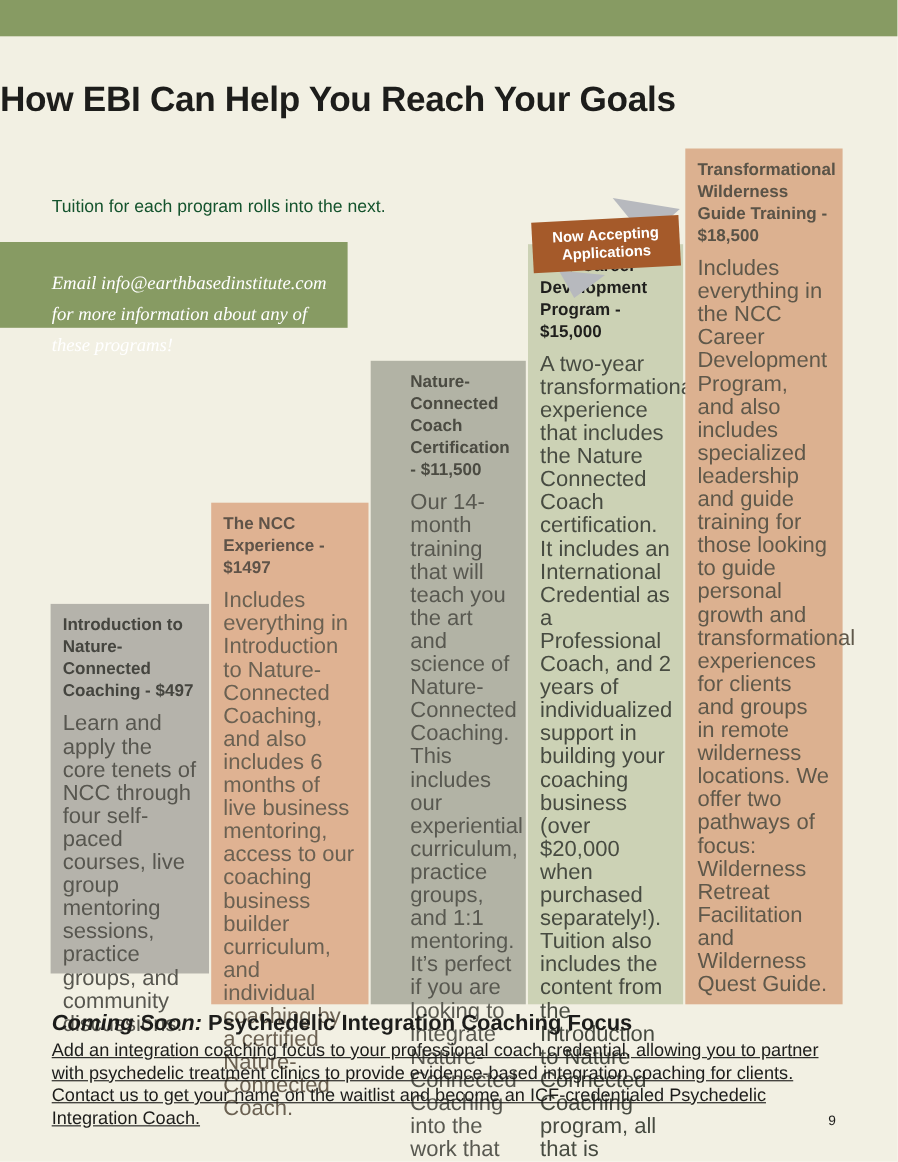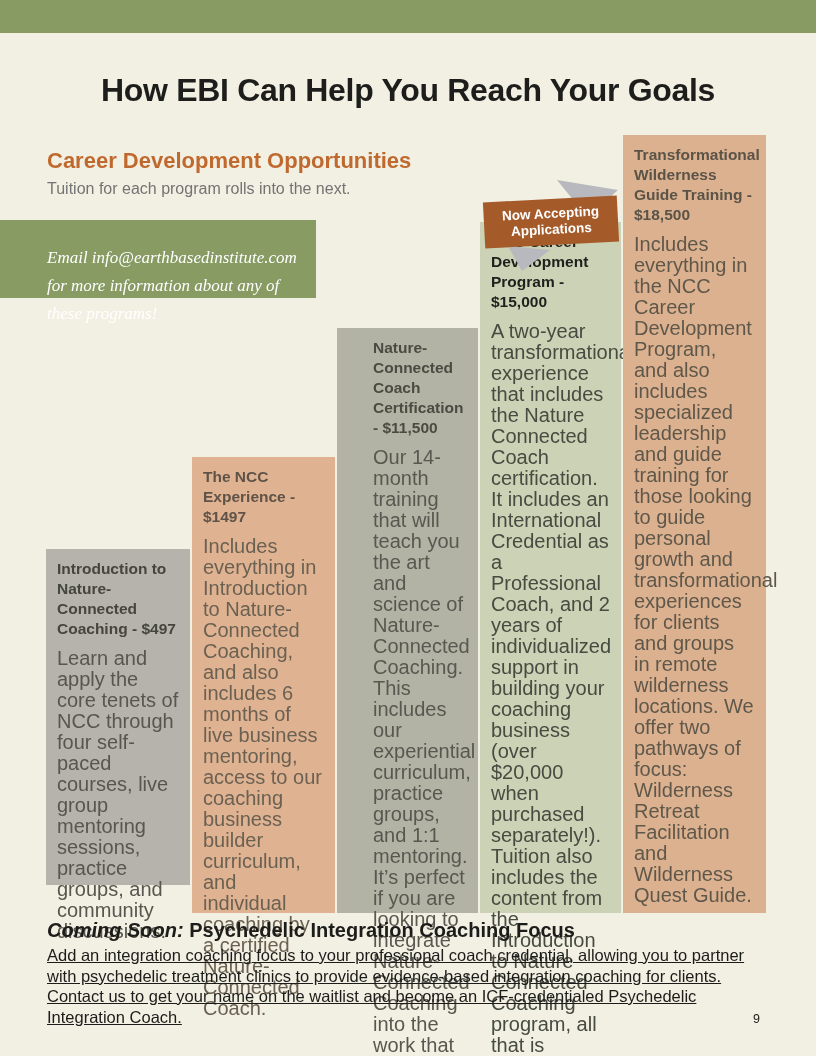--- a/index.html
+++ b/index.html
@@ -9,31 +9,31 @@
     background:#f2f0e3;
     font-family:"Liberation Sans",sans-serif;
     overflow:hidden;
   }
   .topbar{
     position:absolute;left:0;top:0;width:816px;height:33px;
     background:#879b63;
   }
   .main-title{
     position:absolute;left:0;top:72px;width:816px;
-    text-align:center;
+    text-align:left;
     font-size:32px;font-weight:bold;letter-spacing:-0.3px;
     color:#1d1d1b;margin:0;
   }
   .section-heading{
     position:absolute;left:47px;top:148px;
     font-size:22px;font-weight:bold;color:#c0692e;margin:0;
   }
   .section-subheading{
     position:absolute;left:47px;top:180px;
-    font-size:16px;color:#737373;margin:0;text-align:right;
+    font-size:16px;color:#14532d;margin:0;text-align:right;
   }
   .email-box{
     position:absolute;left:0;top:220px;width:316px;height:78px;
     background:#879b63;box-sizing:border-box;
     padding:24px 14px 0 47px;
     color:#ffffff;
     font-family:"Liberation Serif",serif;
     font-style:italic;
     font-size:17px;line-height:28px;
   }
@@ -84,21 +84,20 @@
 </style>
 </head>
 <body>
 
 <div class="page">
 
   <div class="topbar" style="background-color: rgb(135, 155, 99);"></div>
 
   <h1 class="main-title">How EBI Can Help You Reach Your Goals</h1>
 
-  <h2 class="section-heading" style="color: rgb(192, 105, 46);">Career Development Opportunities</h2>
 
   <p class="section-subheading">Tuition for each program rolls into the next.</p>
 
   <div class="email-box" style="background-color: rgb(135, 155, 99);">
     <span>Email info@earthbasedinstitute.com for more information about any of these programs!</span>
   </div>
 
   <div class="col col-1" style="background-color: rgb(181, 179, 171);">
     <h3 style="color: rgb(69, 69, 63);">Introduction to Nature-Connected Coaching - $497</h3>
     <p style="color: rgb(87, 86, 79);">Learn and apply the core tenets of NCC through four self-paced courses, live group mentoring sessions, practice groups, and community discussions.</p>

